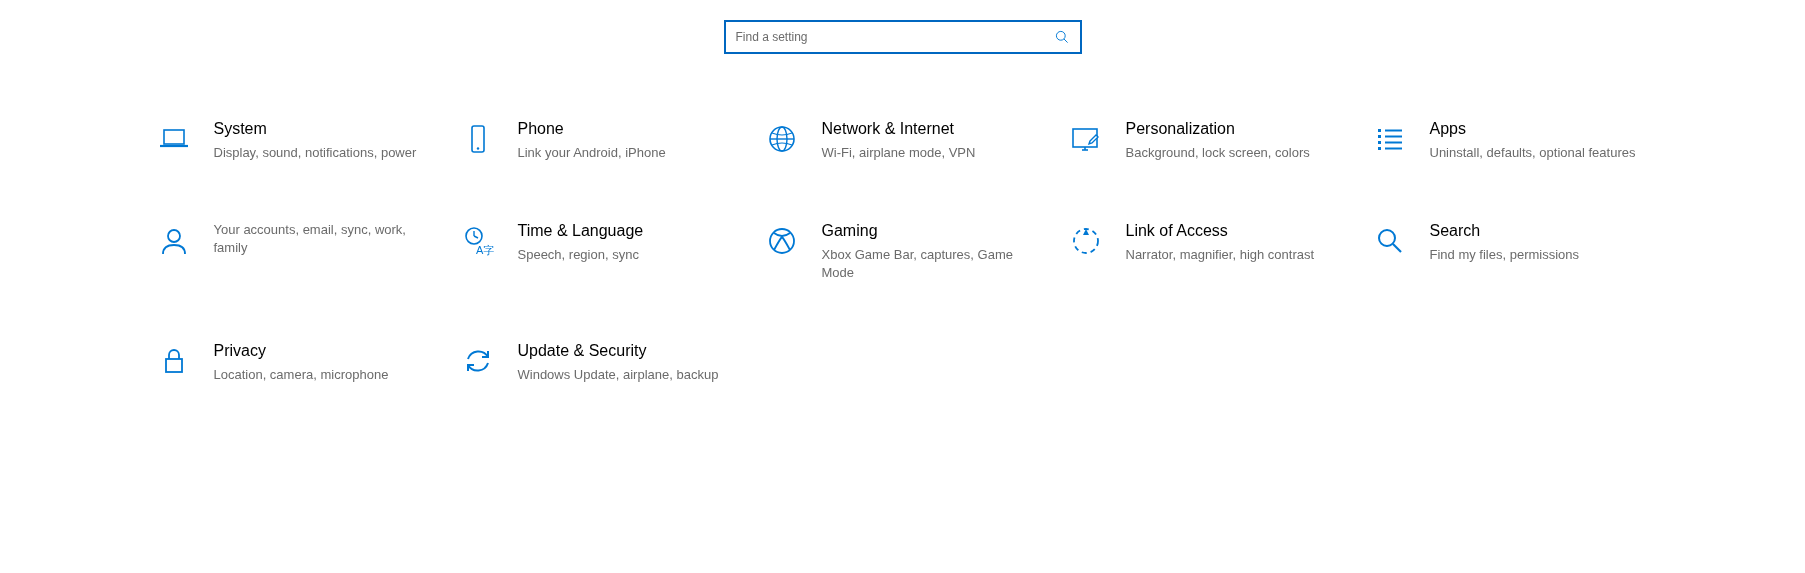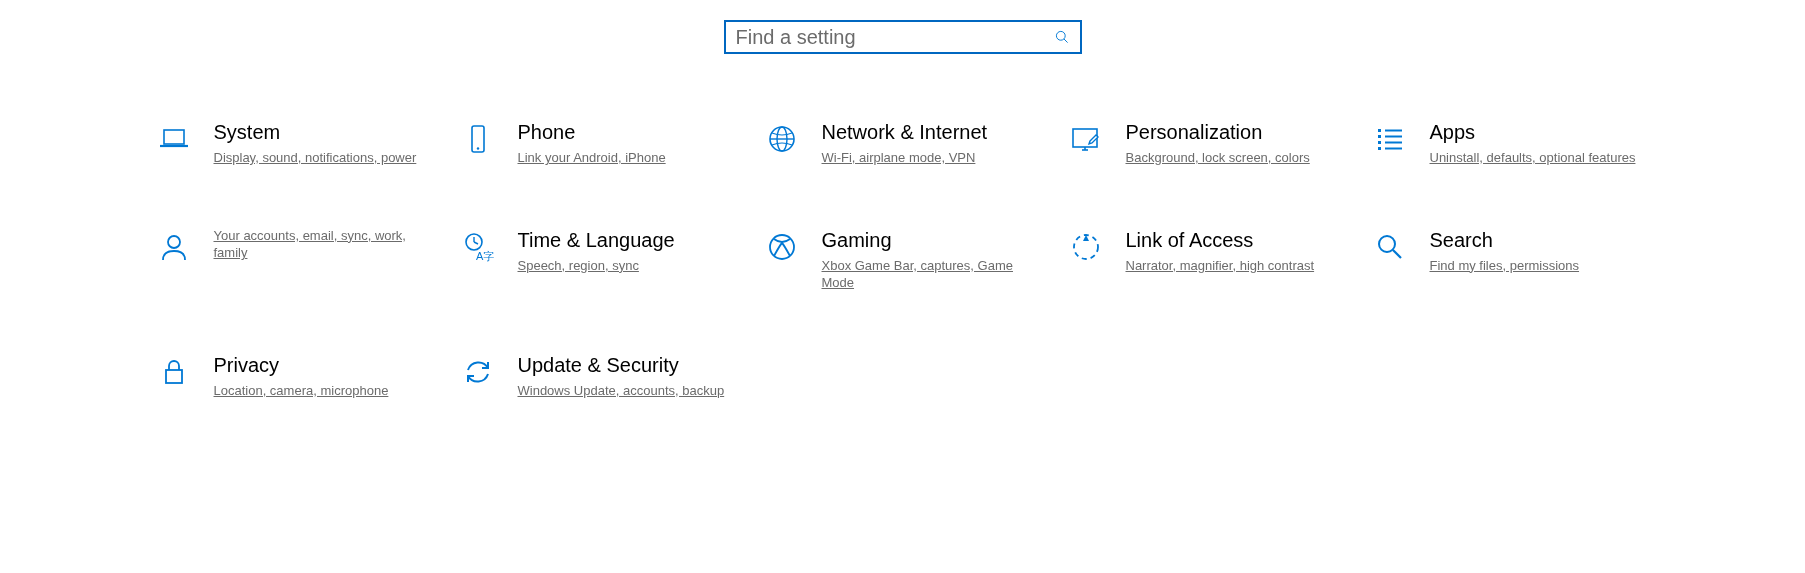--- a/index.html
+++ b/index.html
@@ -28,21 +28,21 @@
       height: 34px;
       border: 2px solid #0067c0;
       display: flex;
       align-items: center;
       padding: 0 8px 0 10px;
     }
     .search-input {
       flex: 1;
       border: none;
       outline: none;
-      font-size: 20px;
+      font-size: 12px;
       color: #0f172a;
       background: transparent;
     }
     .search-input::placeholder {
       color: #6b6b6b;
     }
     .search-icon-wrap {
       width: 20px;
       height: 20px;
       display: flex;
@@ -75,31 +75,30 @@
     .icon-wrap svg {
       width: 32px;
       height: 32px;
     }
     .text-wrap {
       flex: 1;
       min-width: 0;
       padding-right: 10px;
     }
     .cat-title {
-      font-size: 20px;
+      font-size: 16px;
       color: #000000;
       font-weight: 400;
       margin-bottom: 4px;
       line-height: 1.3;
     }
     .cat-desc {
       font-size: 13px;
       color: #6b6b6b;
       line-height: 1.35;
-      text-decoration: underline;
     }
   </style>
 </head>
 <body>
 
 <div class="container">
 
   <div class="search-wrapper">
     <div class="search-box">
       <input class="search-input" type="text" placeholder="Find a setting" style="">
@@ -275,18 +274,18 @@
       <div class="icon-wrap">
         <svg viewBox="0 0 32 32">
           <path d="M26 12 A11 11 0 0 0 6 14" fill="none" stroke="#0078d4" stroke-width="2"></path>
           <path d="M26 6 L26 12 L20 12" fill="none" stroke="#0078d4" stroke-width="2"></path>
           <path d="M6 20 A11 11 0 0 0 26 18" fill="none" stroke="#0078d4" stroke-width="2"></path>
           <path d="M6 26 L6 20 L12 20" fill="none" stroke="#0078d4" stroke-width="2"></path>
         </svg>
       </div>
       <div class="text-wrap">
         <div class="cat-title">Update &amp; Security</div>
-        <div class="cat-desc">Windows Update, accounts, backup</div>
+        <div class="cat-desc">Windows Update, airplane, backup</div>
       </div>
     </div>
 
   </div>
 </div>
 
 </body></html>

